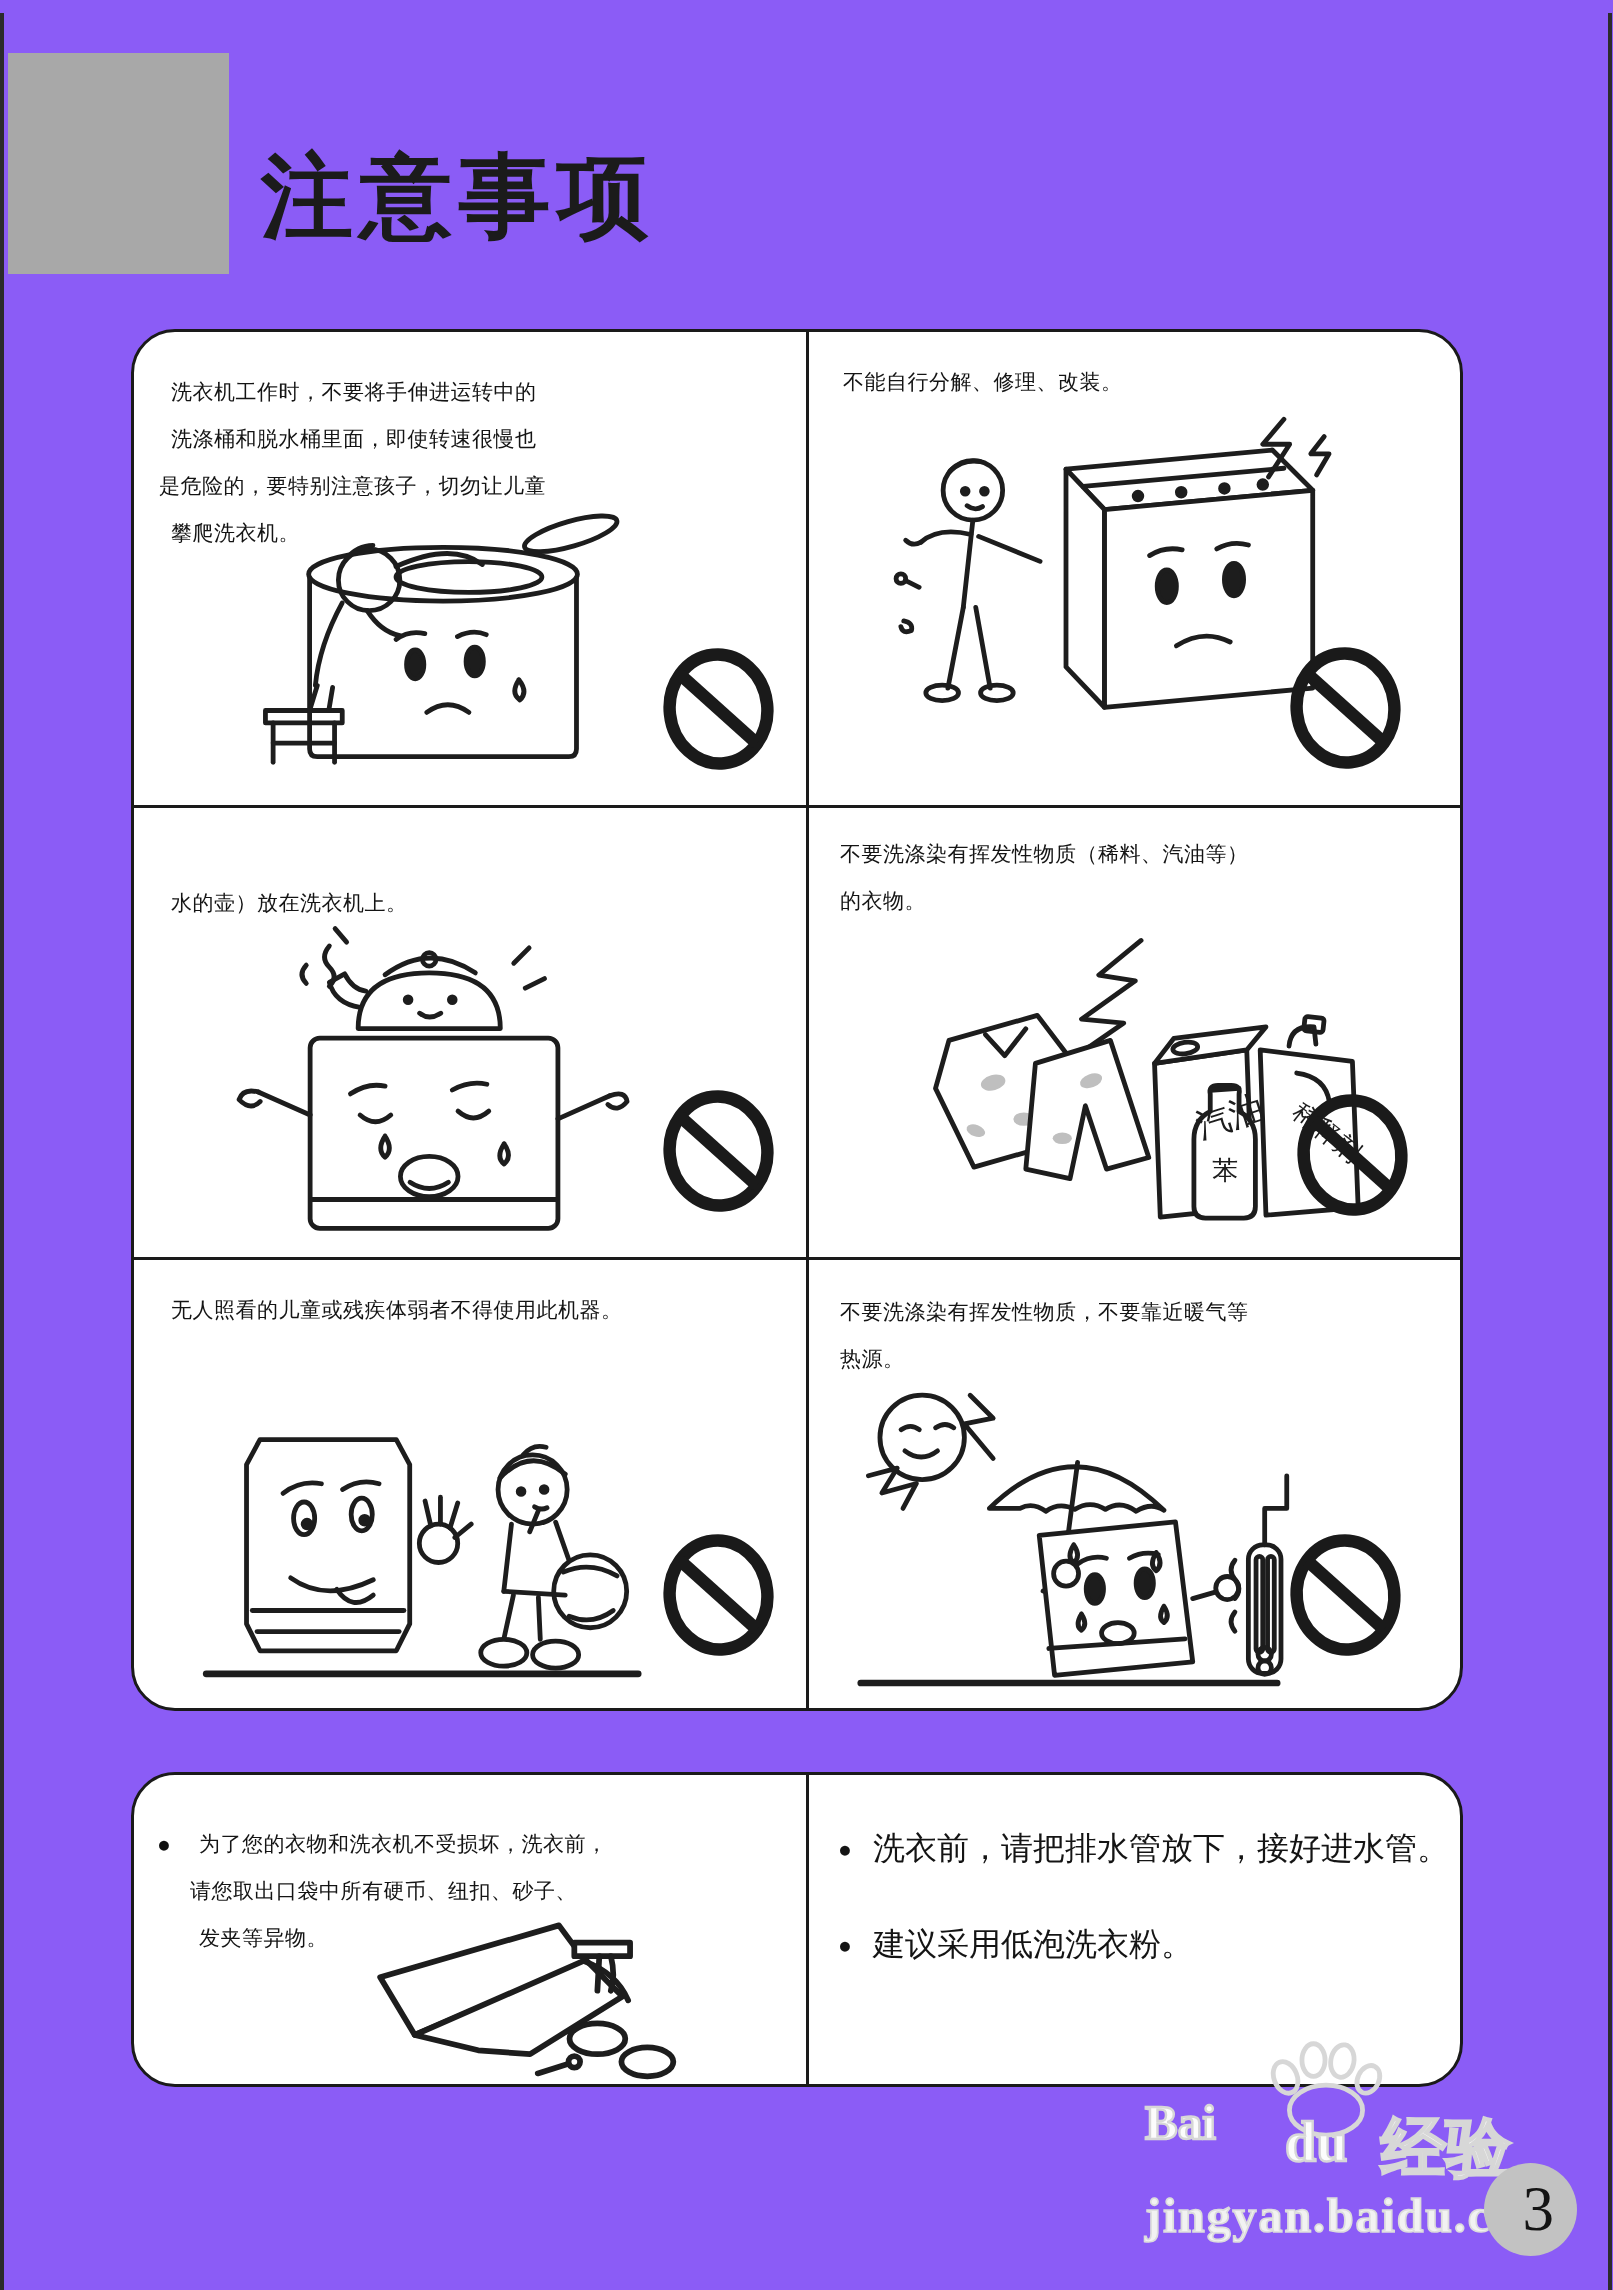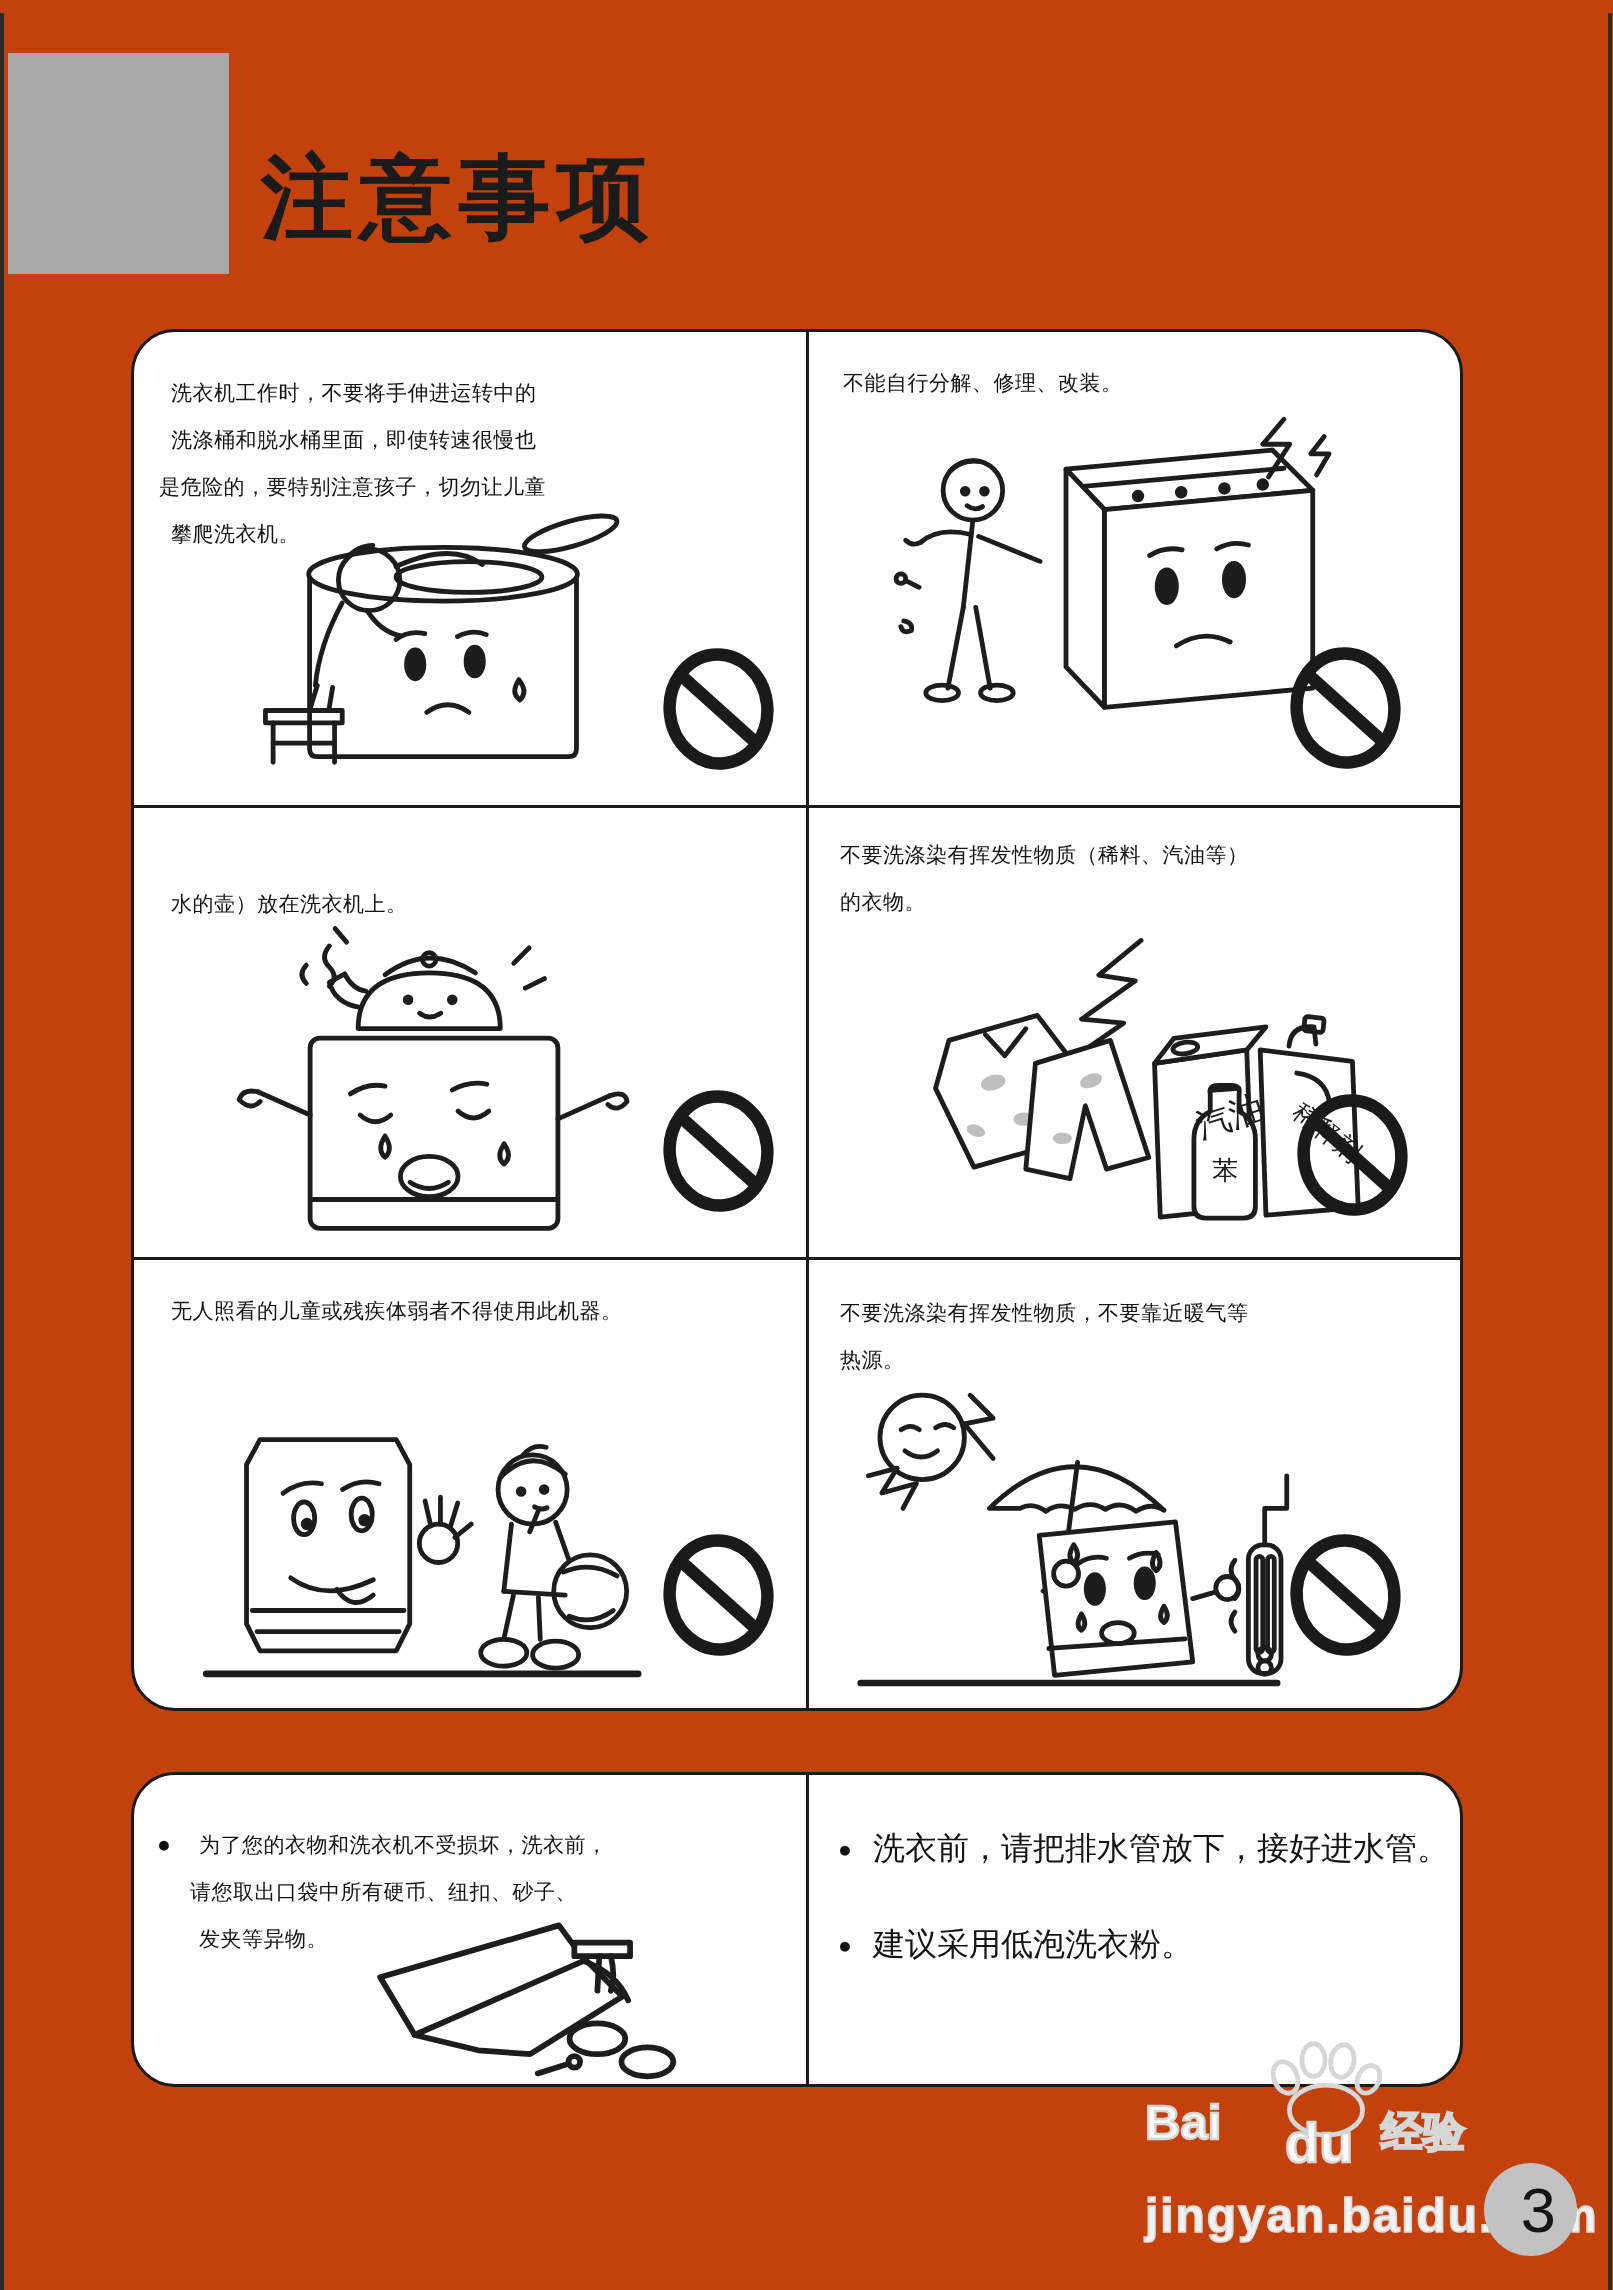--- a/index.html
+++ b/index.html
@@ -1,18 +1,18 @@
 <!DOCTYPE html>
 <html><head>
 <meta charset="utf-8">
 <style>
   html,body{margin:0;padding:0;background:#e8e8e8;}
   .page{
-    position:relative;width:1614px;height:2290px;background:#c2410c;
-    font-family:Liberation Sans, sans-serif;color:#161616;
+    position:relative;width:1614px;height:2290px;background:#8b5cf6;
+    font-family:Liberation Serif, serif;color:#161616;
     overflow:hidden;margin:0 auto;
   }
   .page-edge{position:absolute;top:13.4px;bottom:0;width:3.8px;background:#2b2b2b;}
   .page-edge.left{left:0;}
   .page-edge.right{left:1608px;}
   .gray-square{position:absolute;left:7.7px;top:53px;width:221px;height:221px;background:#a8a8a8;}
   .title{
     position:absolute;left:261px;top:142px;margin:0;
     font-size:92px;font-weight:600;letter-spacing:6.7px;color:#1b1b1b;line-height:1.2;
   }
@@ -340,21 +340,21 @@
     <g stroke="#d7d7d7" stroke-width="5" fill="none">
       <ellipse cx="80" cy="78" rx="38" ry="26"></ellipse>
       <ellipse cx="38" cy="44" rx="12" ry="17" transform="rotate(-22 38 44)"></ellipse>
       <ellipse cx="67" cy="26" rx="12" ry="17"></ellipse>
       <ellipse cx="97" cy="27" rx="12" ry="17" transform="rotate(10 97 27)"></ellipse>
       <ellipse cx="124" cy="46" rx="11" ry="15" transform="rotate(26 124 46)"></ellipse>
     </g>
   </svg>
   <div class="wm" style="left:1145px;top:2094px;font-size:49px;">Bai</div>
   <div class="wm" style="left:1285px;top:2110px;font-size:56px;">du</div>
-  <div class="wm" style="left:1381px;top:2104px;font-size:42px;">经验</div>
+  <div class="wm" style="left:1381px;top:2104px;font-size:65px;">经验</div>
   <div class="wm-url" style="left:1145px;top:2188px;font-size:48px;">jingyan.baidu.com</div>
 
   <div class="page-circle">
     <span>3</span>
   </div>
 
 </div>
 
 
 </body></html>

